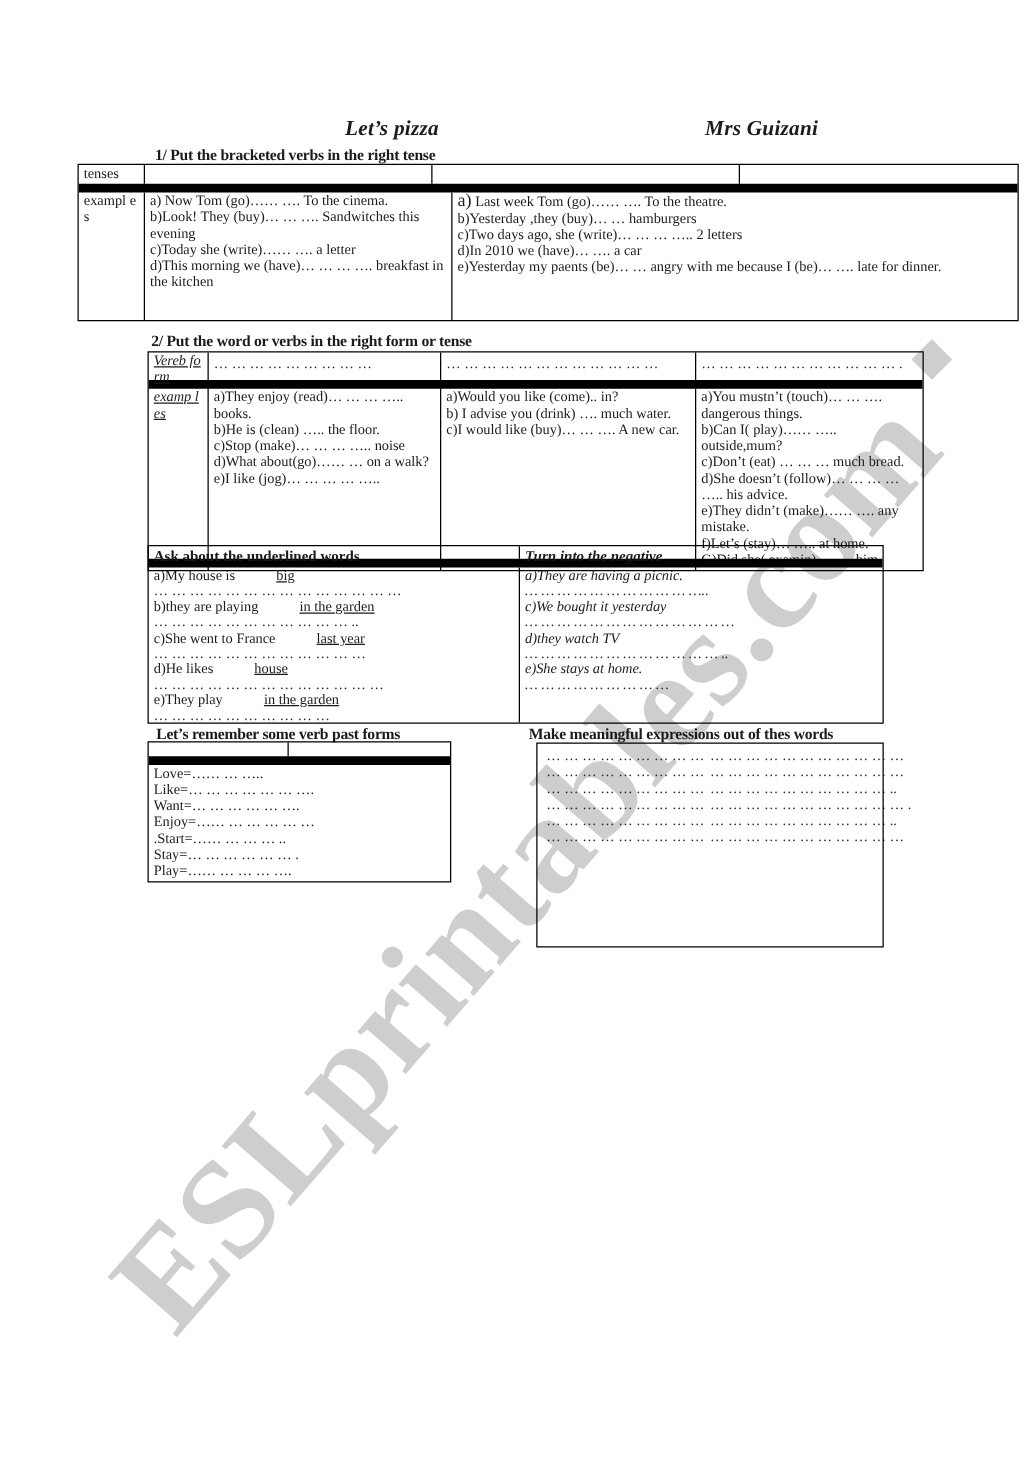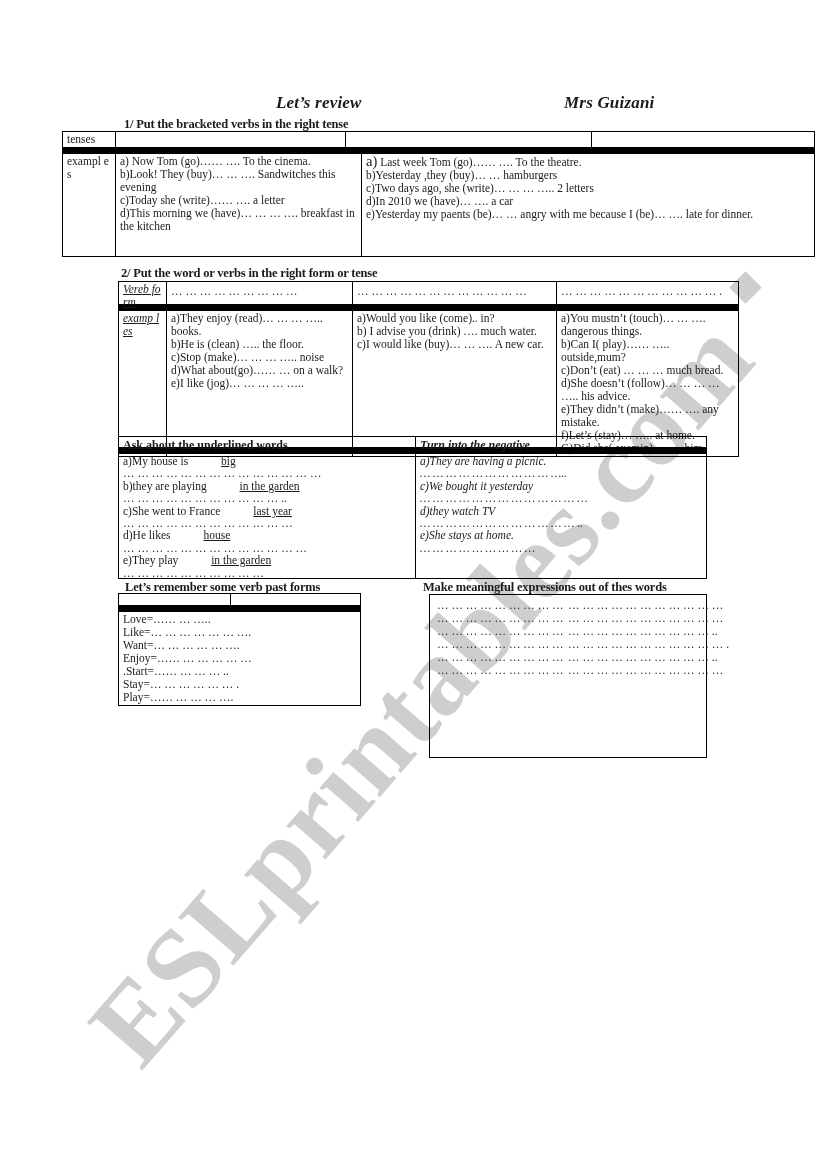--- a/index.html
+++ b/index.html
@@ -100,21 +100,21 @@
 </head>
 <body>
 
 <div class="page">
 
   <div class="watermark">ESLprintables.com</div>
   <div class="wm-diamond"></div>
 
   <div class="content">
 
-    <div id="title-left" class="title">Let’s review</div>
+    <div id="title-left" class="title">Let’s pizza</div>
     <div id="title-right" class="title">Mrs Guizani</div>
 
     <div class="sec-heading" style="left:124px; top:117px;">1/ Put the bracketed verbs in the right tense</div>
 
     <div class="tbl t1">
       <div class="trow hdr">
         <div class="cell c0 label-cell">tenses</div>
         <div class="cell c1 hdots dots-line">… … … … … … … … … … … … … … …</div>
         <div class="cell c2 hdots dots-line">… … … … … … … … … … … … … … … …</div>
         <div class="cell c3 hdots dots-line">… … … … … … … … … … … … … … …</div>

